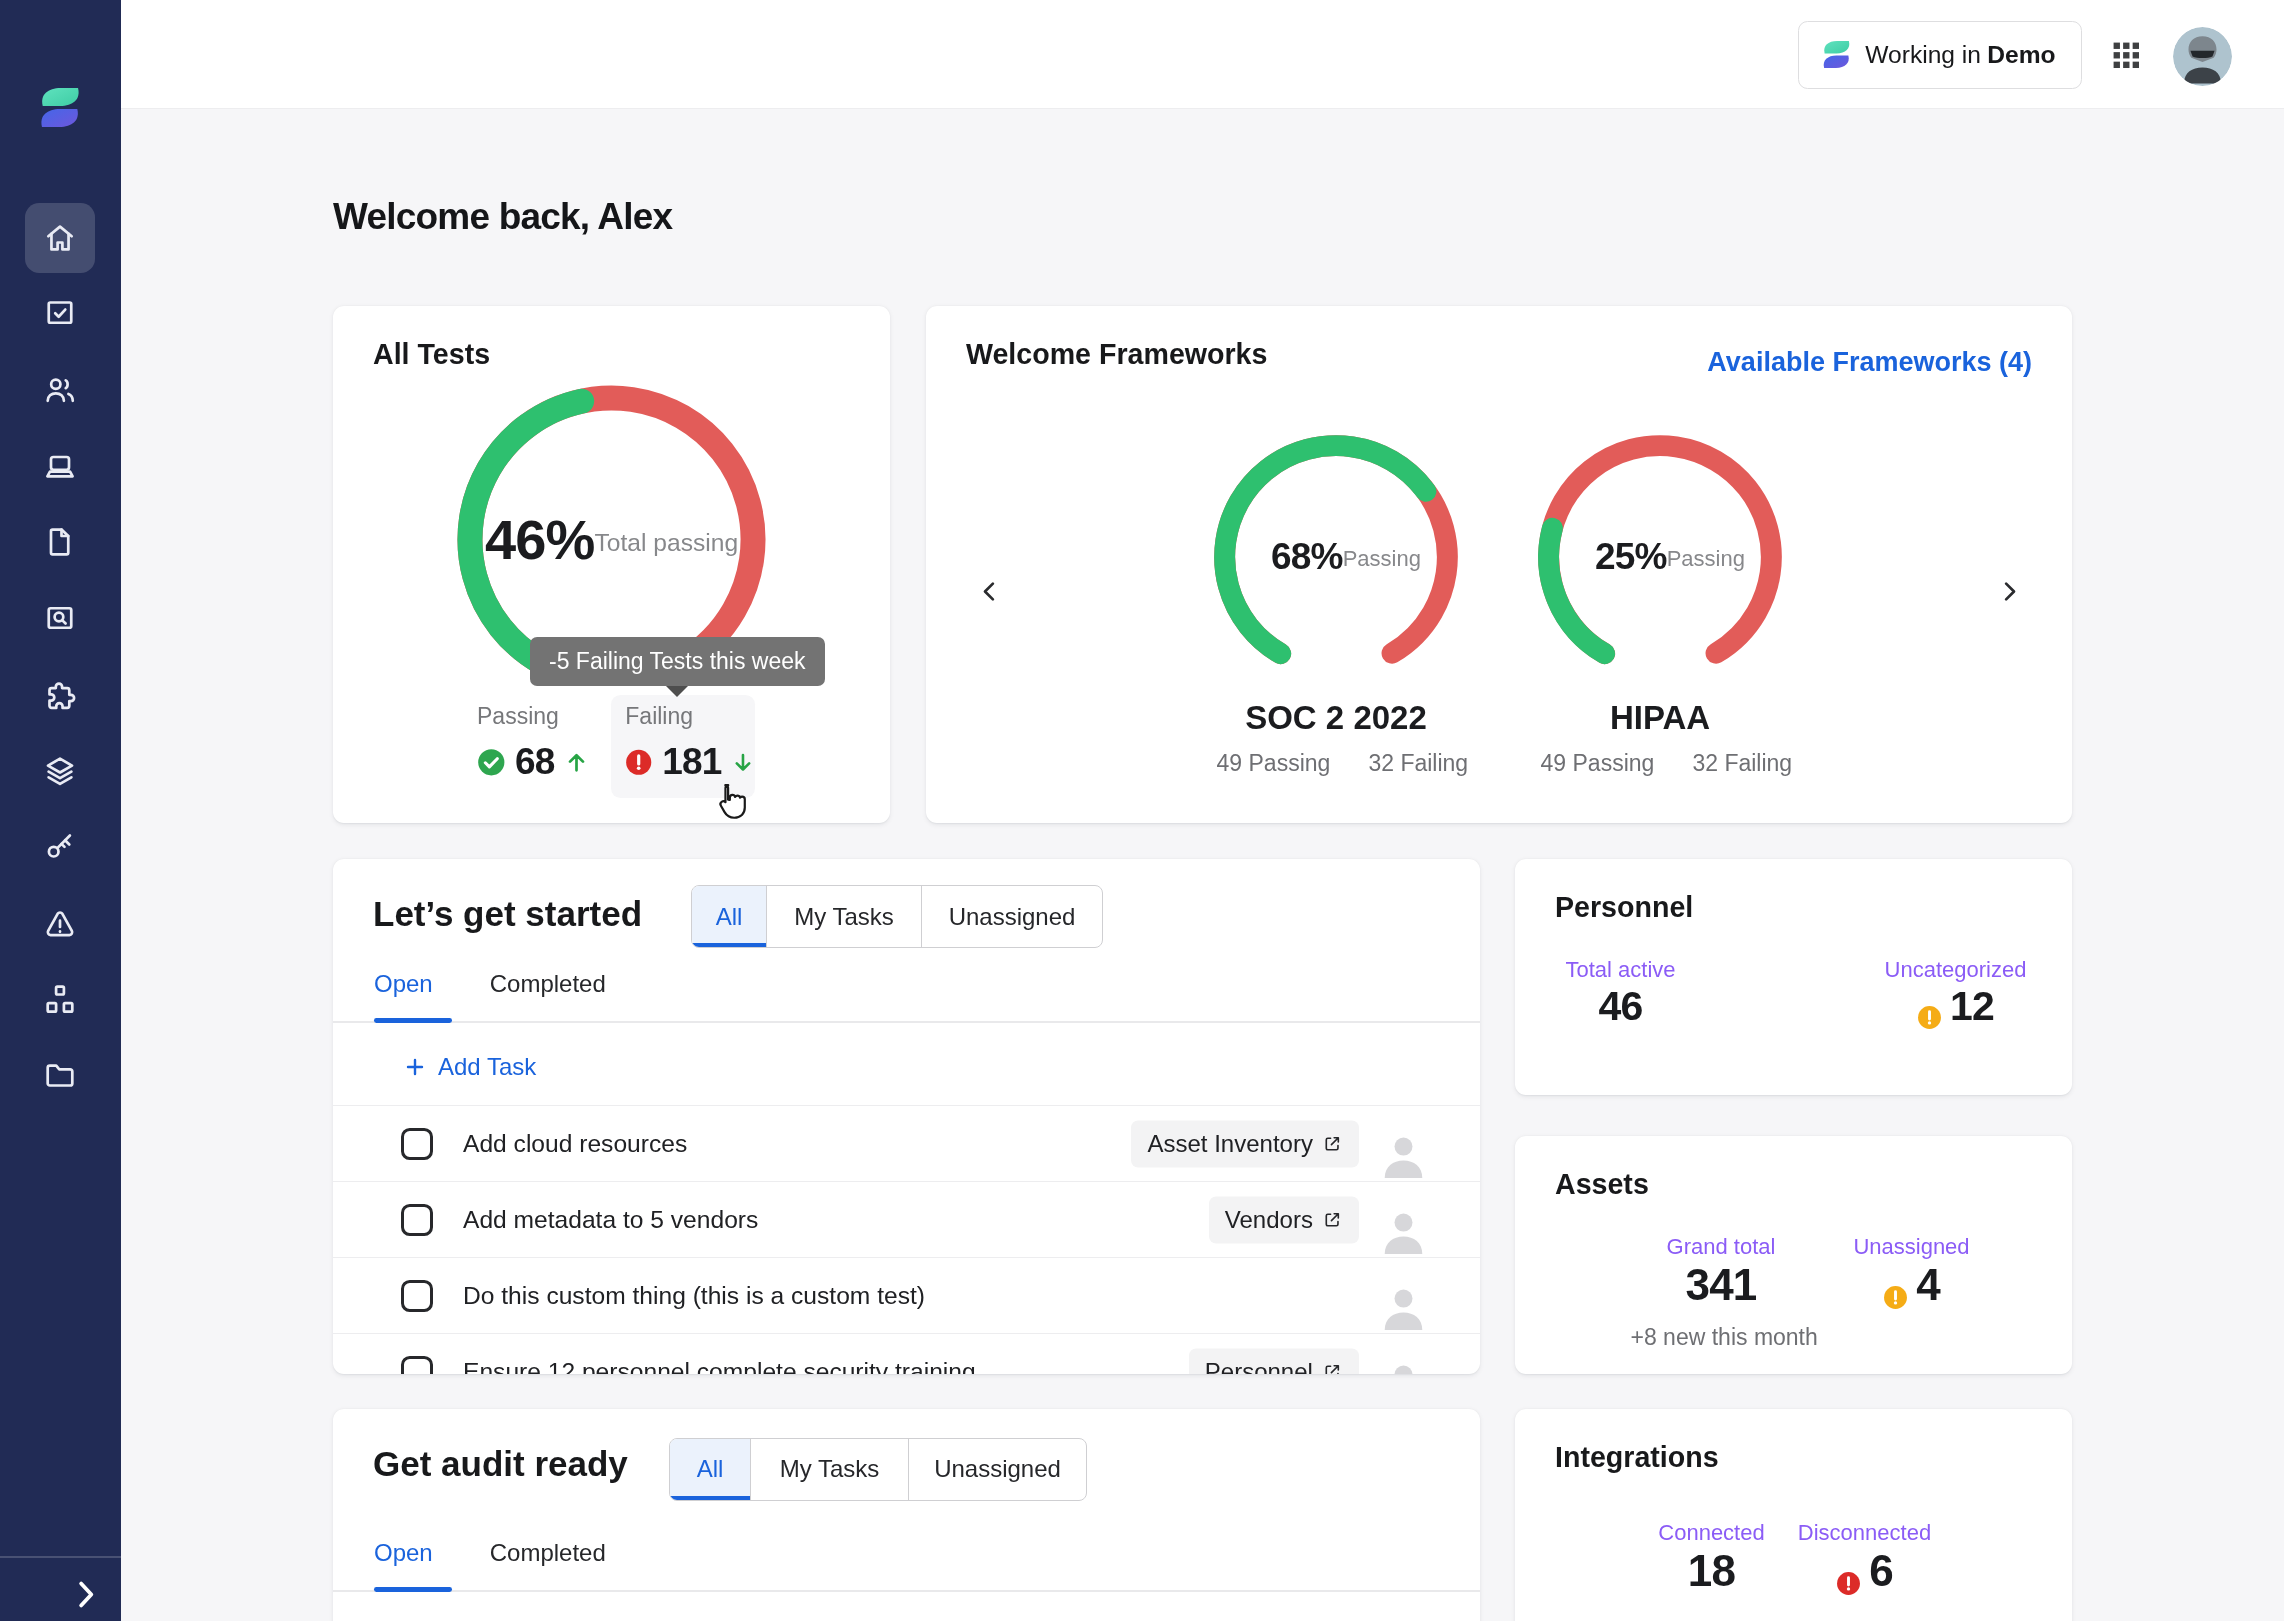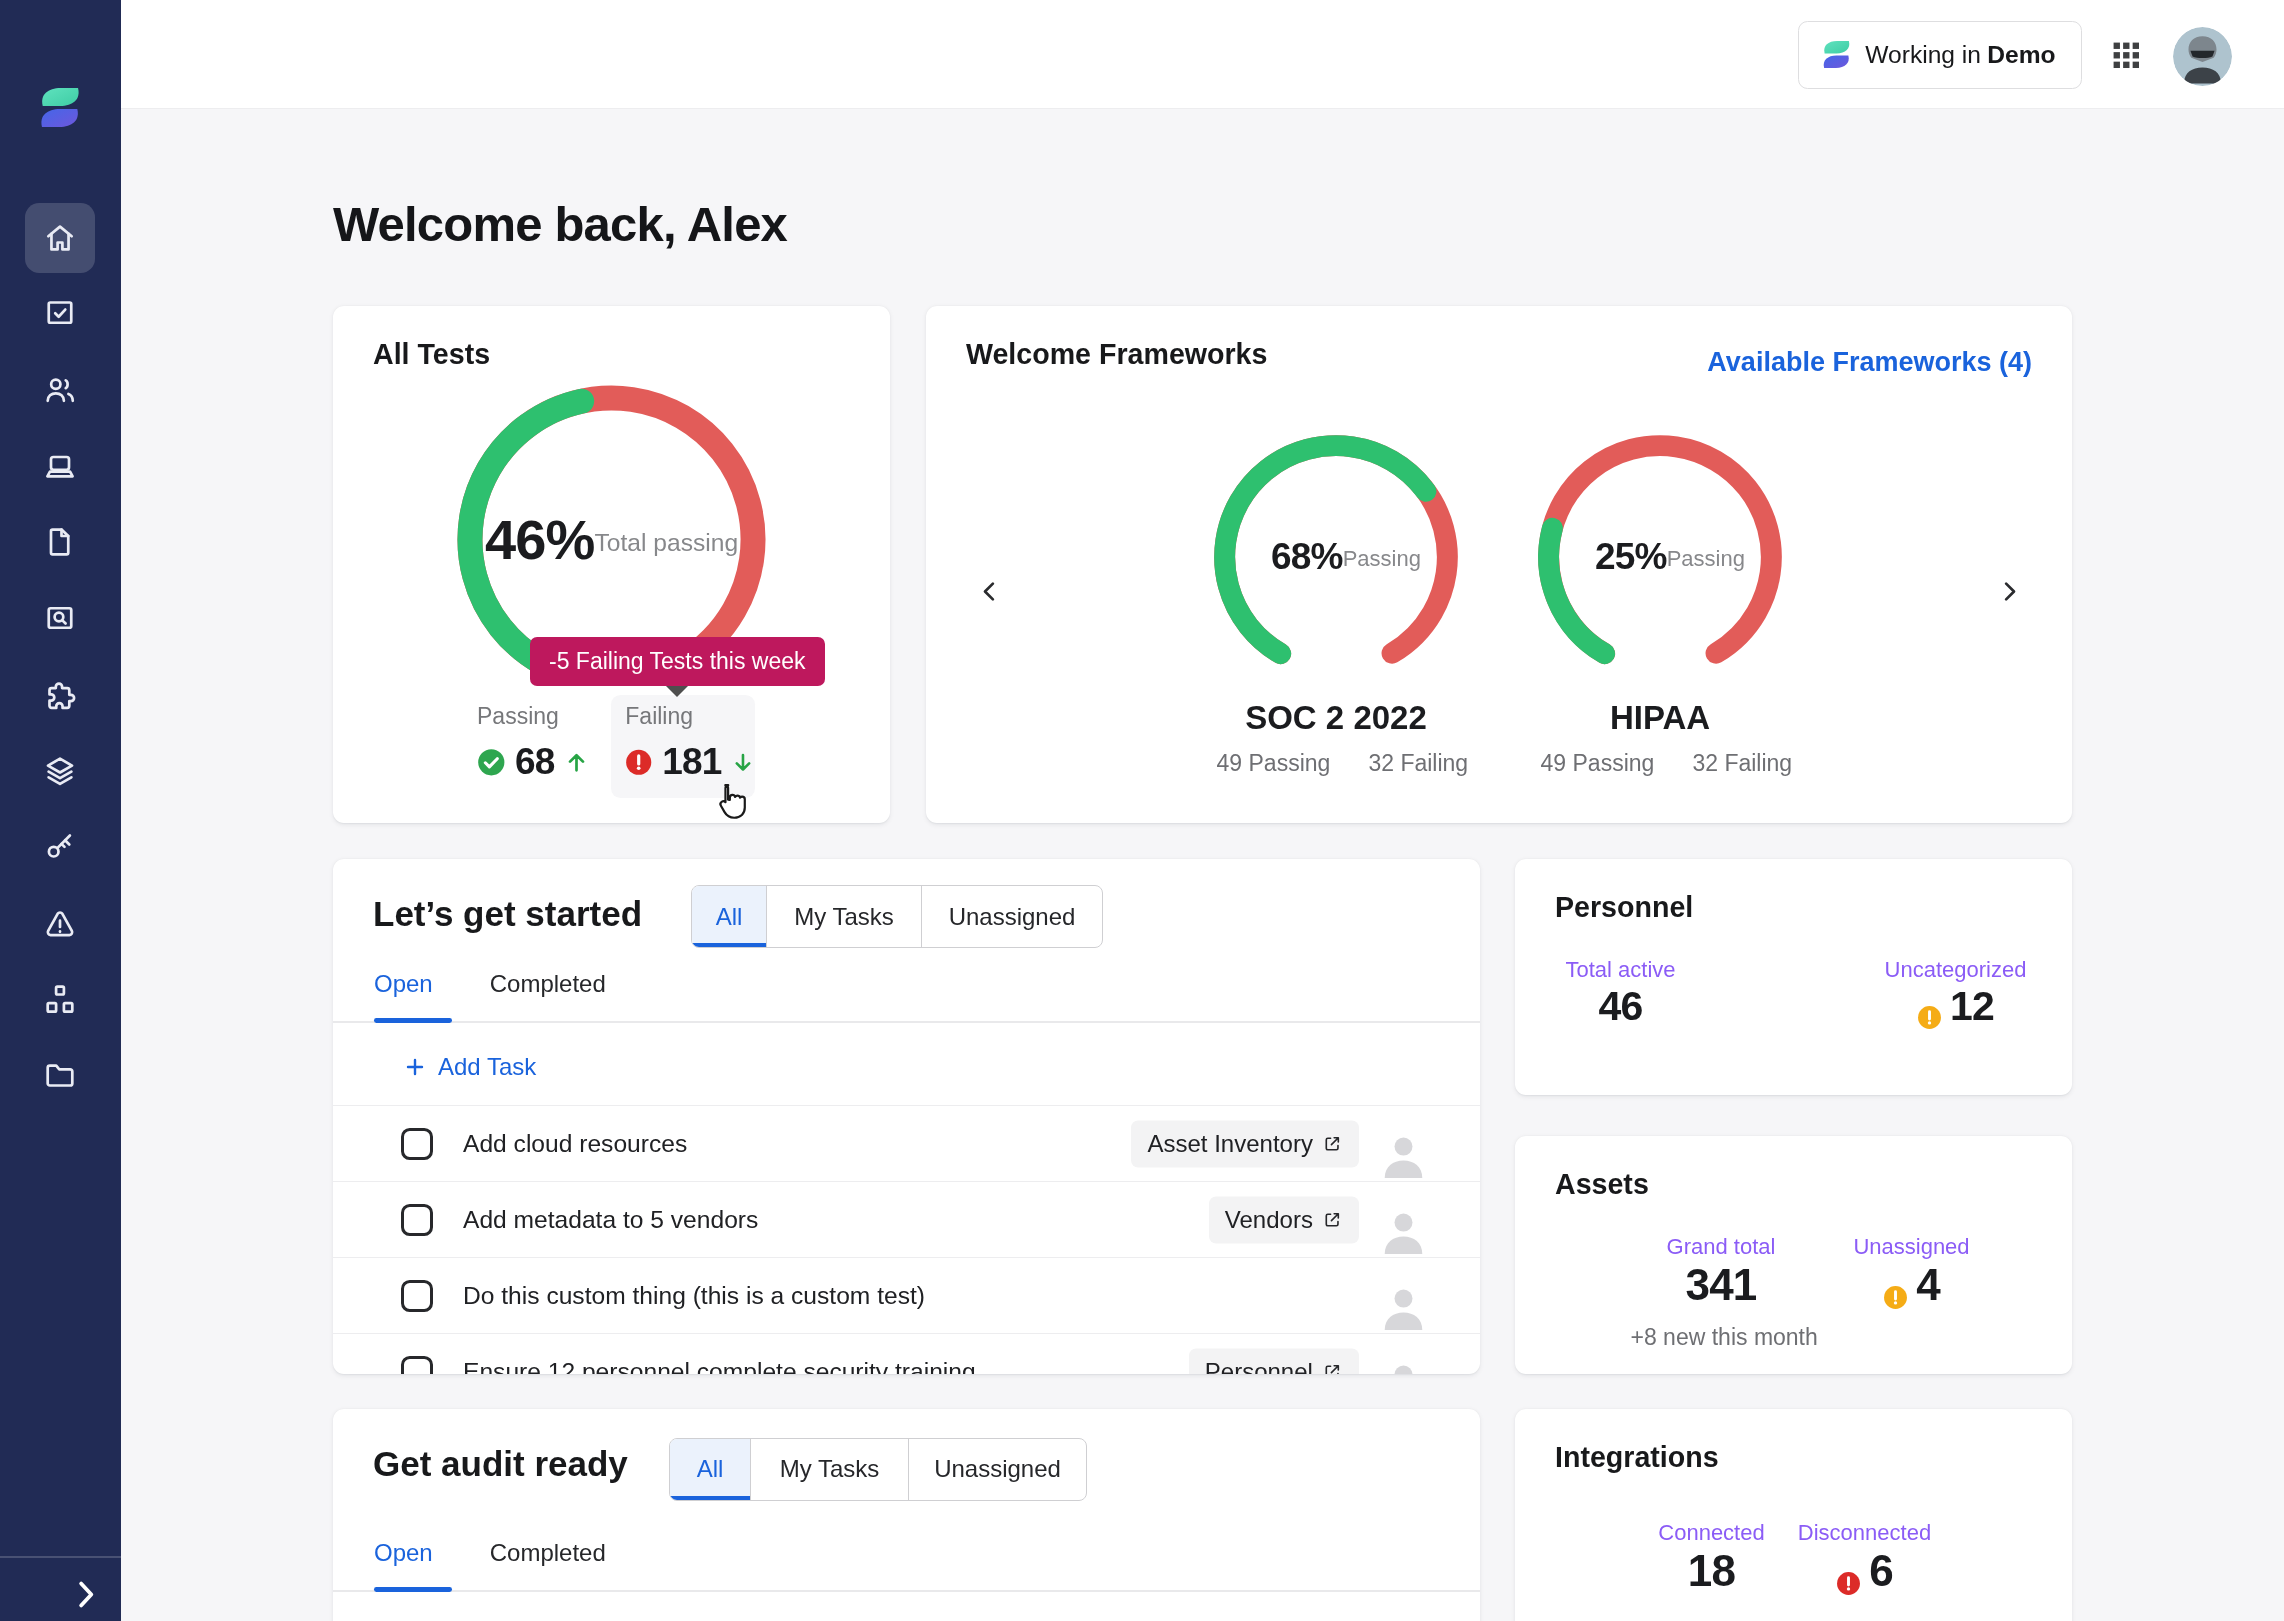--- a/index.html
+++ b/index.html
@@ -22,40 +22,40 @@
     border-bottom:1.6px solid #EDEDEF;z-index:4}
   .ws-button{position:absolute;left:1677px;top:20.6px;width:284px;height:68px;background:#fff;
     border:1.6px solid #DEDEE0;border-radius:9.5px;display:flex;align-items:center;padding:0 20.6px;cursor:pointer}
   .ws-button svg{width:33px;height:35px;flex:0 0 auto}
   .ws-text{font-size:24.6px;margin-left:12.7px;white-space:nowrap;color:#18191B}
   .ws-text b{margin-left:6.3px;font-weight:700}
   .apps-btn{position:absolute;left:1991px;top:41px;width:28.6px;height:28.6px;cursor:pointer}
   .avatar-btn{position:absolute;left:2052px;top:27px;width:59px;height:59px;border-radius:50%;overflow:hidden;cursor:pointer}
   
   .main{position:absolute;left:121px;top:109px;width:2163px;height:1512px;background:#F6F6F8;overflow:hidden}
-  .heading{position:absolute;left:212px;top:87px;font-size:49px;font-weight:700;color:#151619;letter-spacing:-0.8px}
+  .heading{position:absolute;left:212px;top:87px;font-size:37px;font-weight:700;color:#151619;letter-spacing:-0.8px}
   .card{position:absolute;background:#fff;border-radius:11px;
     box-shadow:0 0.8px 1.6px rgba(16,24,40,.05),0 1.6px 4.8px rgba(16,24,40,.07)}
   .card-title{position:absolute;left:40px;top:32px;font-size:28.6px;font-weight:700;color:#18191B}
   .big-title{font-size:35px !important;top:35px !important}
   
   .gauge{display:block}
   .gauge circle{fill:none;stroke-linecap:round}
   .gauge .track{stroke:#E25C59}
   .gauge .fill{stroke:#2EC06F}
   .g-center{position:absolute;display:flex;flex-direction:row;align-items:center;justify-content:center;pointer-events:none}
   .g-val{font-weight:700;color:#1B1C1F;letter-spacing:-0.8px}
   .g-cap{color:#87888B}
   
   .at-gauge{position:absolute;left:112px;top:67px;width:333px;height:333px}
   .at-gauge circle{stroke-width:15}
   .at-center{left:112px;top:67px;width:333px;height:333px}
   .at-center .g-val{font-size:56px}
   .at-center .g-cap{font-size:24.6px;margin-top:6.3px}
-  .tooltip{position:absolute;left:197px;top:331px;height:49px;padding:16px 19px;background:#be185d;border-radius:7.1px;
+  .tooltip{position:absolute;left:197px;top:331px;height:49px;padding:16px 19px;background:#737373;border-radius:7.1px;
     color:#fff;font-size:23px;display:flex;align-items:center;white-space:nowrap;z-index:3}
   .tooltip:after{content:"";position:absolute;left:50%;bottom:-11px;margin-left:-11px;
     border:11px solid transparent;border-top-color:#4E4E4E;border-bottom:none}
   .stat{position:absolute}
   .stat .lbl{font-size:23px;color:#76777A}
   .stat-row{display:flex;align-items:center;gap:9.5px;margin-top:11px}
   .stat-row .num{font-size:37px;font-weight:700;color:#1B1C1F;letter-spacing:-0.8px}
   .badge{width:28.6px;height:28.6px}
   .arrow{width:25px;height:25px}
   .fail-box{position:absolute;left:278px;top:389px;width:144px;height:103px;background:#F6F6F8;border-radius:9.5px;

